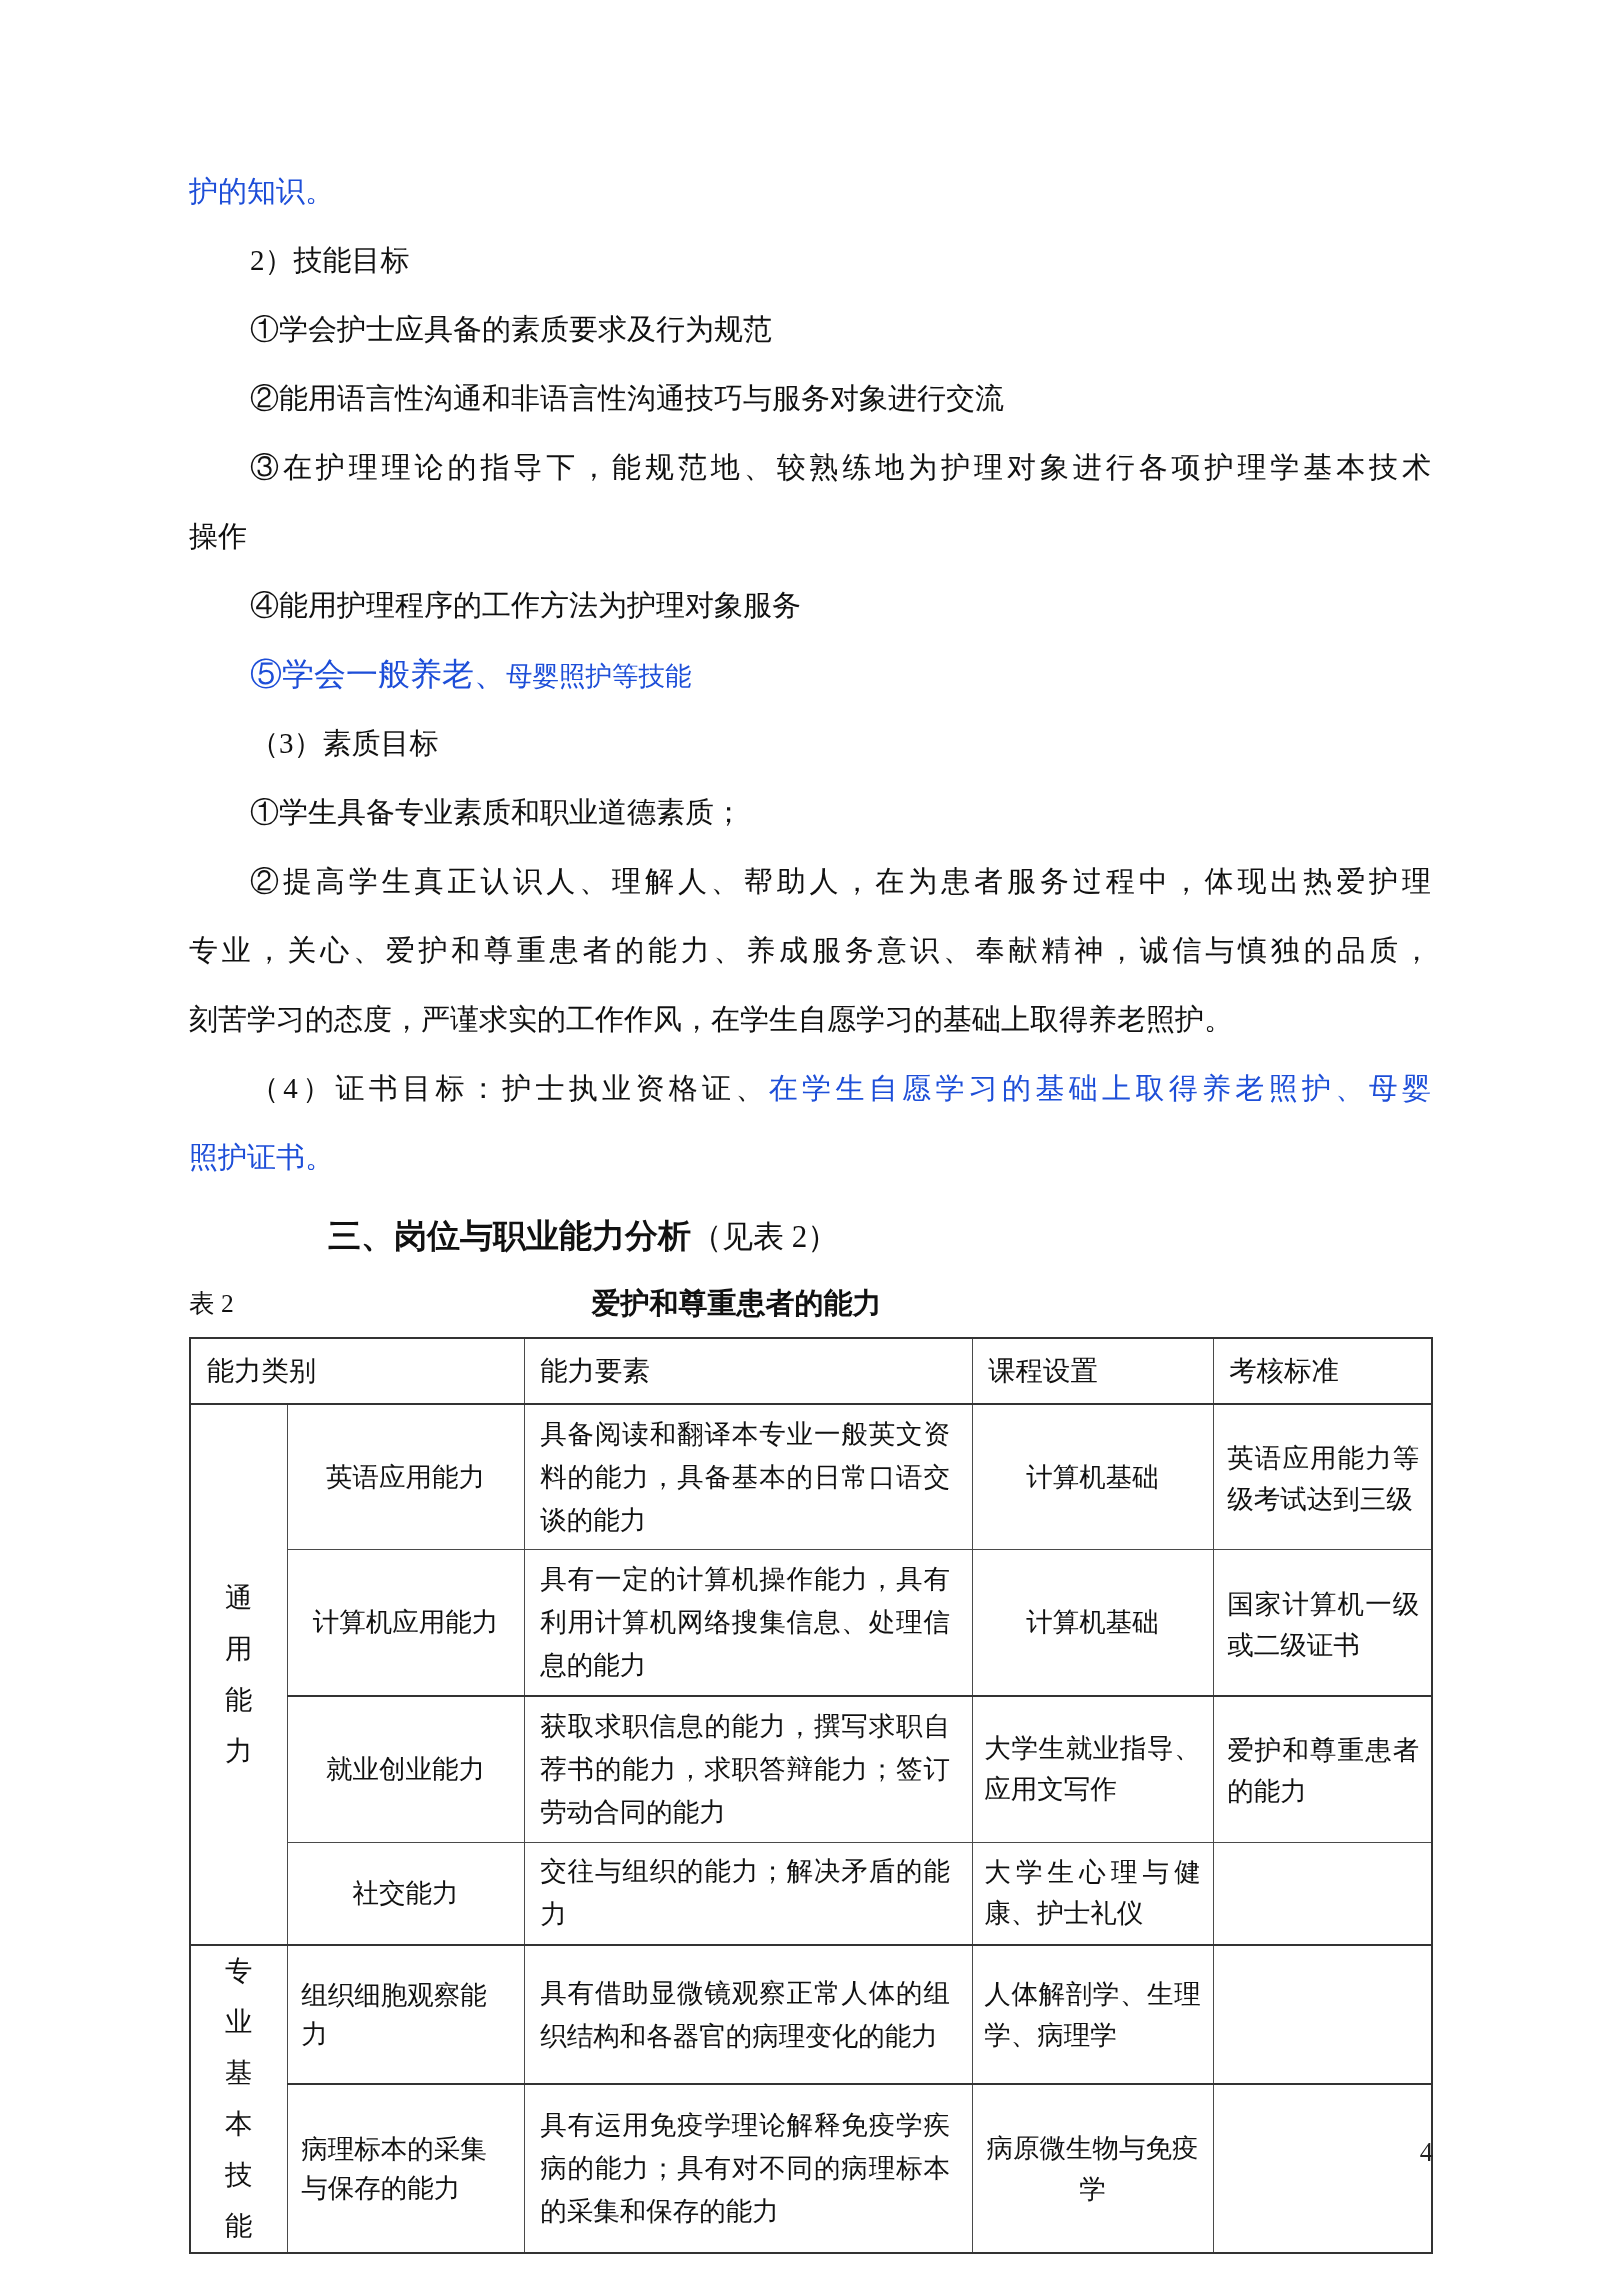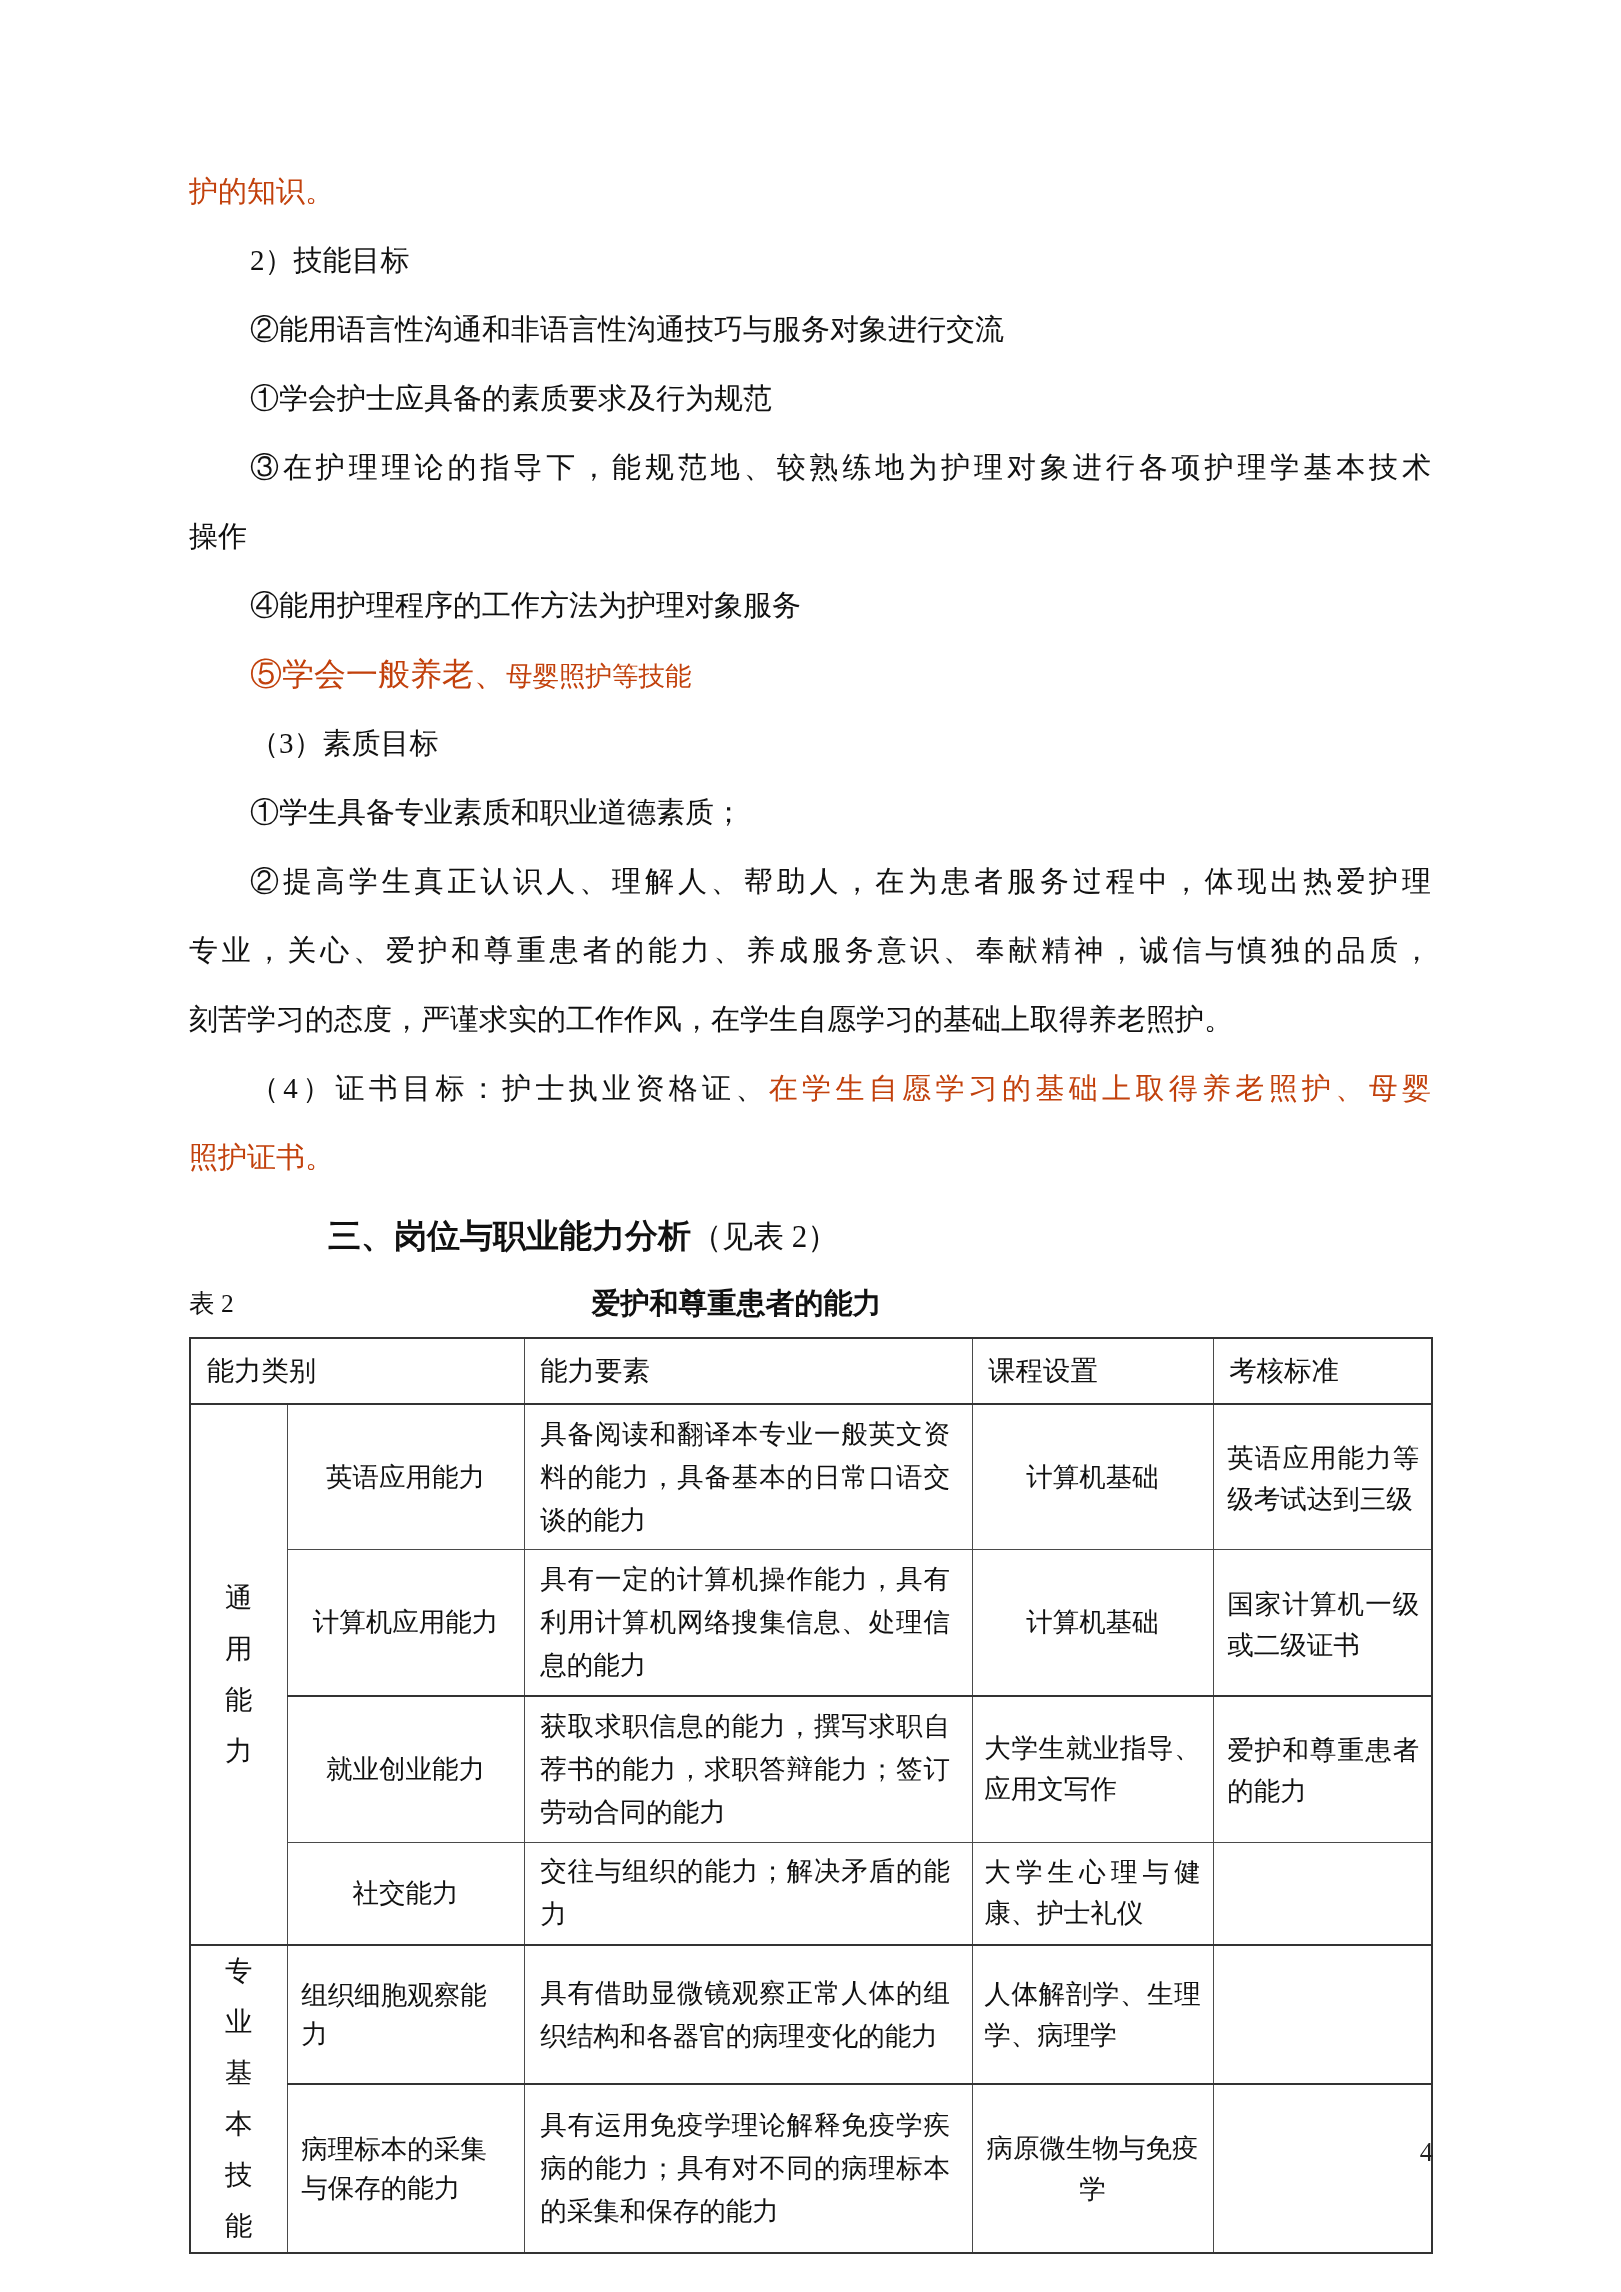--- a/index.html
+++ b/index.html
@@ -5,21 +5,21 @@
   html,body { margin:0; padding:0; background:#888; }
   .page {
     width:1621px; height:2293px; background:#ffffff; position:relative;
     font-family:"Liberation Serif","DejaVu Serif",serif; color:#111;
     overflow:hidden; margin:0 auto;
   }
   .content { position:absolute; left:189px; top:157px; width:1242px; }
   .bl { margin:0; font-size:29px; line-height:69px; height:69px; text-align:left; }
   .indent { padding-left:61px; }
   .stretch { text-align:justify; text-align-last:justify; }
-  .red { color:#c2410c; }
+  .red { color:#1d4ed8; }
   .seg-large { font-size:32px; }
   .seg-small { font-size:26.5px; }
   .heading { margin:7.8px 0 0 0; padding-left:139px; font-size:33px; font-weight:bold; line-height:73px; height:73px; }
   .heading .suffix { font-weight:normal; font-size:31px; }
   .caption-row { position:relative; margin-top:5.9px; height:49px; line-height:49px; text-align:center; padding-right:147px; }
   .table-label { position:absolute; left:0; top:0; font-size:25.5px; font-weight:normal; }
   .table-caption { font-size:29px; font-weight:bold; }
   table.cap { border-collapse:collapse; table-layout:fixed; width:1242px; margin-top:9.8px;
     border:2px solid #333; }
   table.cap th, table.cap td { border:1px solid #4a4a4a; box-sizing:border-box; padding:0; vertical-align:middle; }
@@ -39,22 +39,22 @@
   .page-num { position:absolute; right:188px; bottom:125px; font-size:26.5px; color:#222; }
 </style>
 </head>
 <body>
 
 <div class="page">
   <div class="content">
 
     <p class="bl red">护的知识。</p>
     <p class="bl indent">2）技能目标</p>
+    <p class="bl indent">①学会护士应具备的素质要求及行为规范</p>
     <p class="bl indent">②能用语言性沟通和非语言性沟通技巧与服务对象进行交流</p>
-    <p class="bl indent">①学会护士应具备的素质要求及行为规范</p>
     <p class="bl indent stretch">③在护理理论的指导下，能规范地、较熟练地为护理对象进行各项护理学基本技术</p>
     <p class="bl">操作</p>
     <p class="bl indent">④能用护理程序的工作方法为护理对象服务</p>
     <p class="bl indent"><span class="red seg-large">⑤学会一般养老、</span><span class="red seg-small">母婴照护等技能</span></p>
     <p class="bl indent">（3）素质目标</p>
     <p class="bl indent">①学生具备专业素质和职业道德素质；</p>
     <p class="bl indent stretch">②提高学生真正认识人、理解人、帮助人，在为患者服务过程中，体现出热爱护理</p>
     <p class="bl stretch">专业，关心、爱护和尊重患者的能力、养成服务意识、奉献精神，诚信与慎独的品质，</p>
     <p class="bl">刻苦学习的态度，严谨求实的工作作风，在学生自愿学习的基础上取得养老照护。</p>
     <p class="bl indent stretch"><span>（4）证书目标：护士执业资格证、</span><span class="red">在学生自愿学习的基础上取得养老照护、母婴</span></p>

